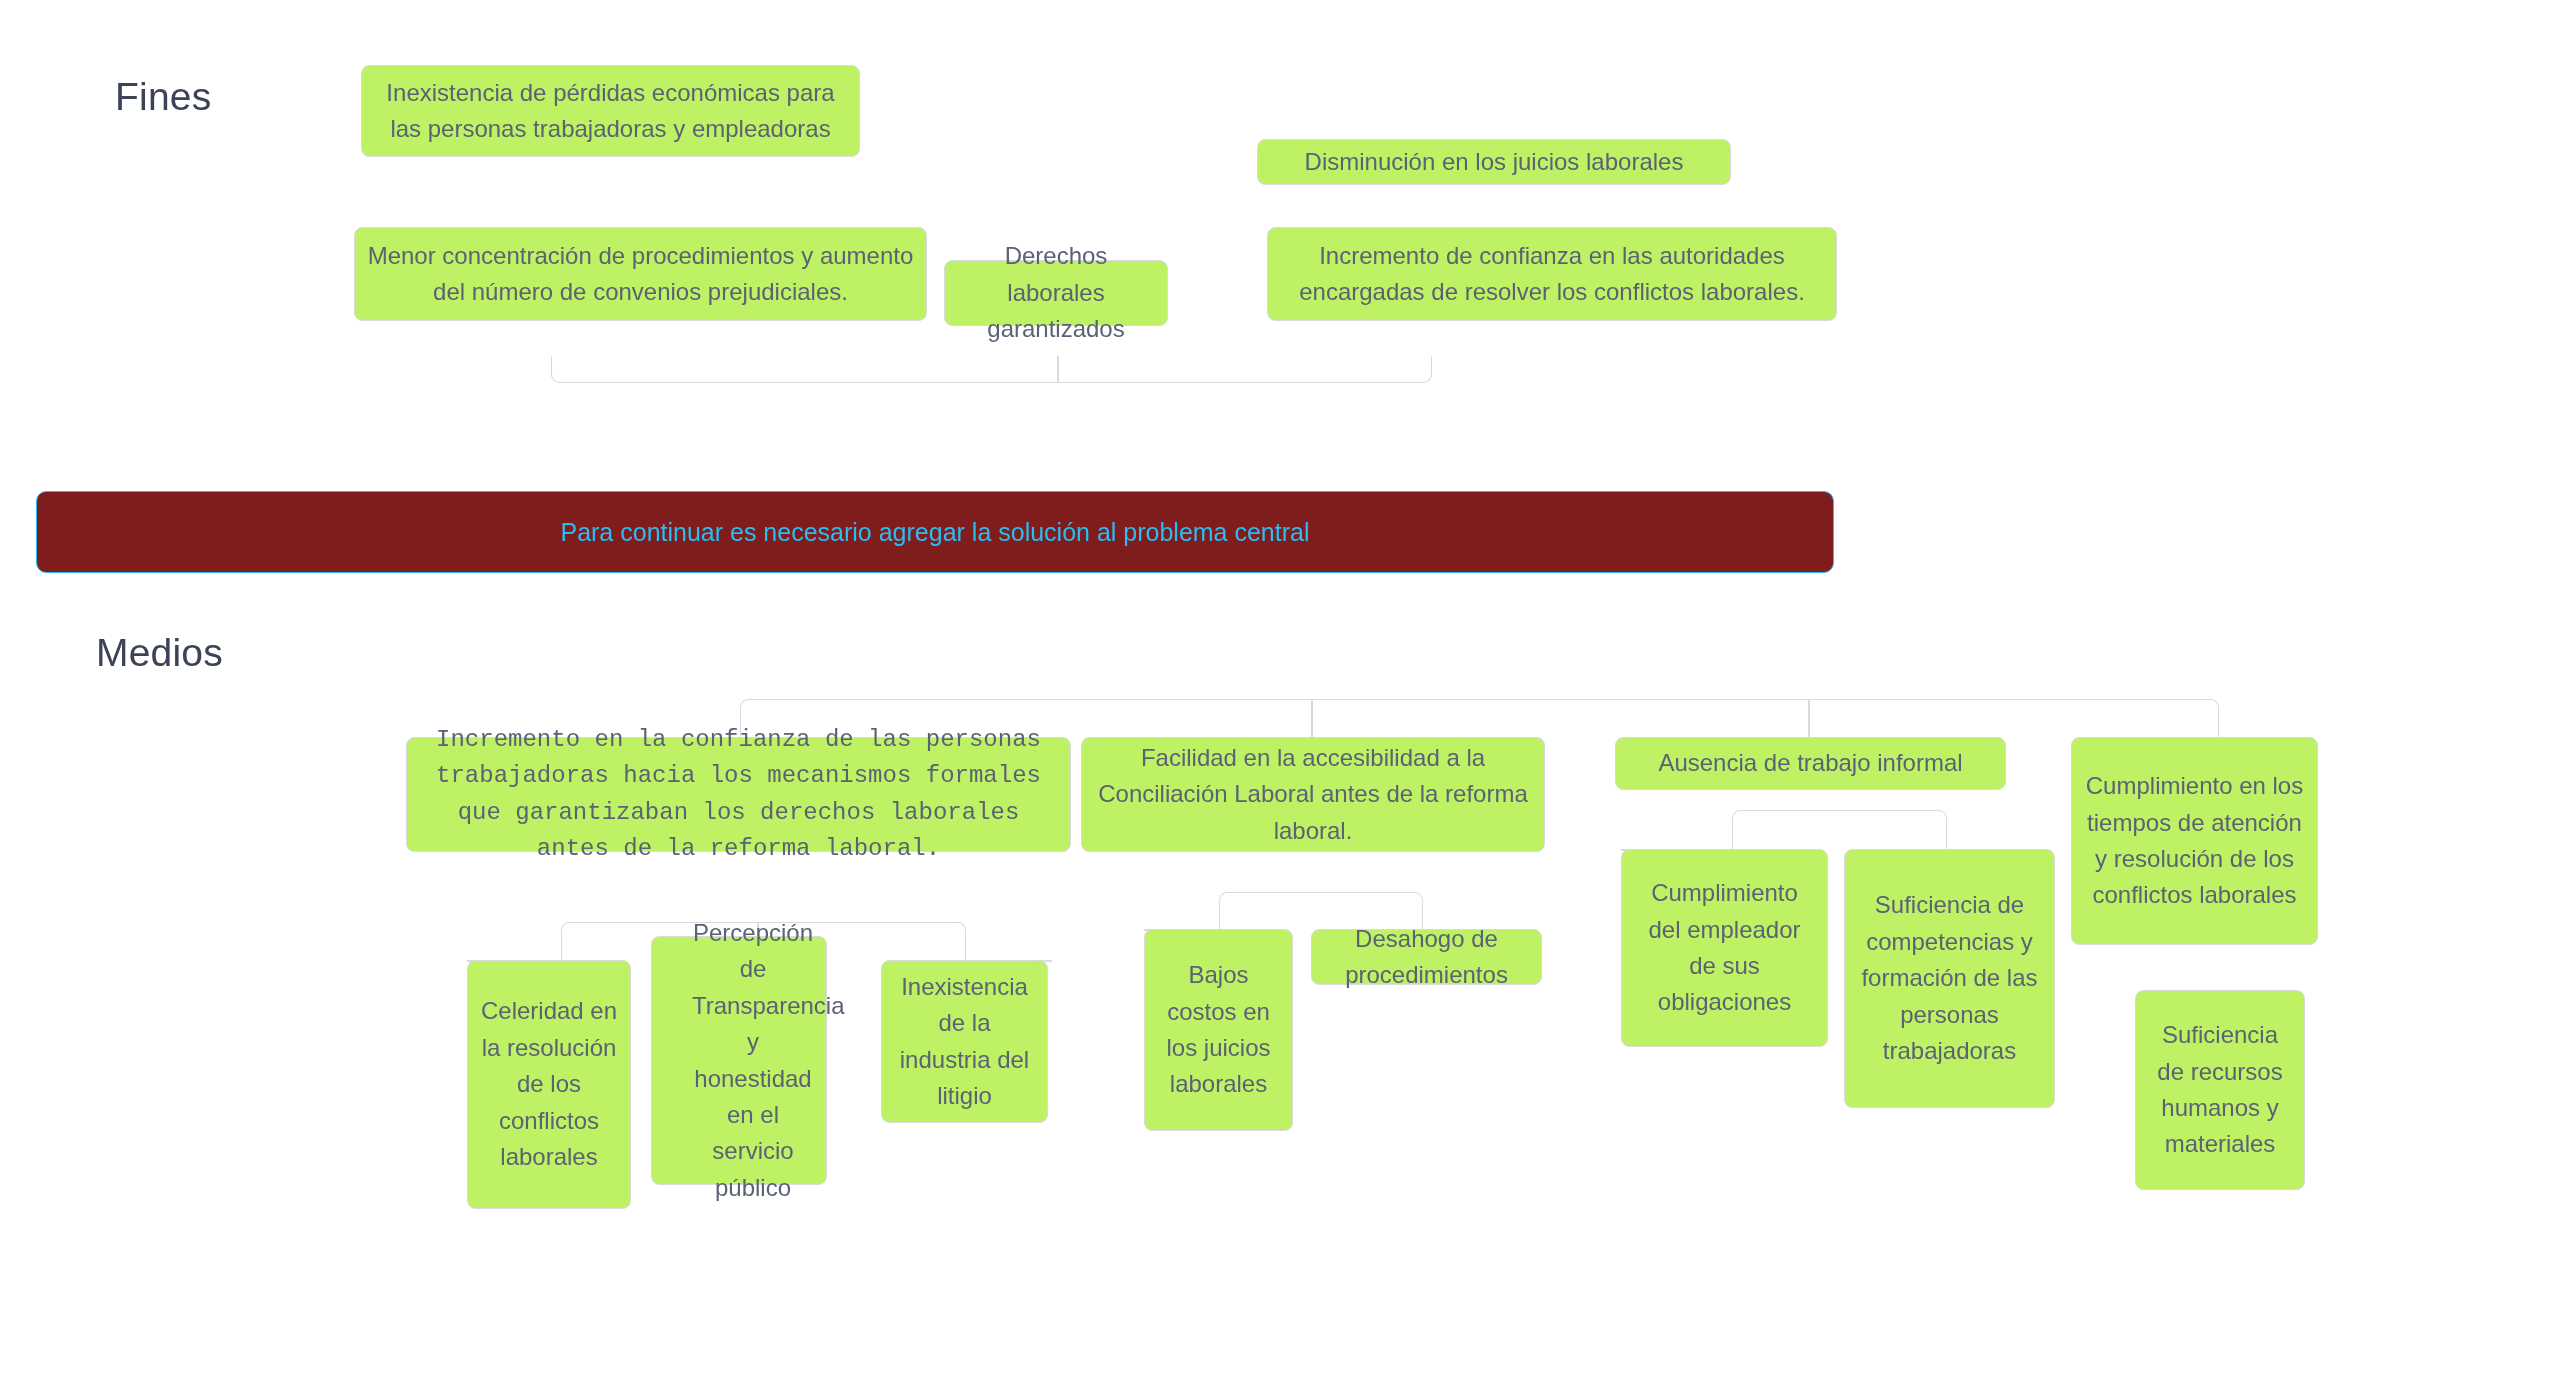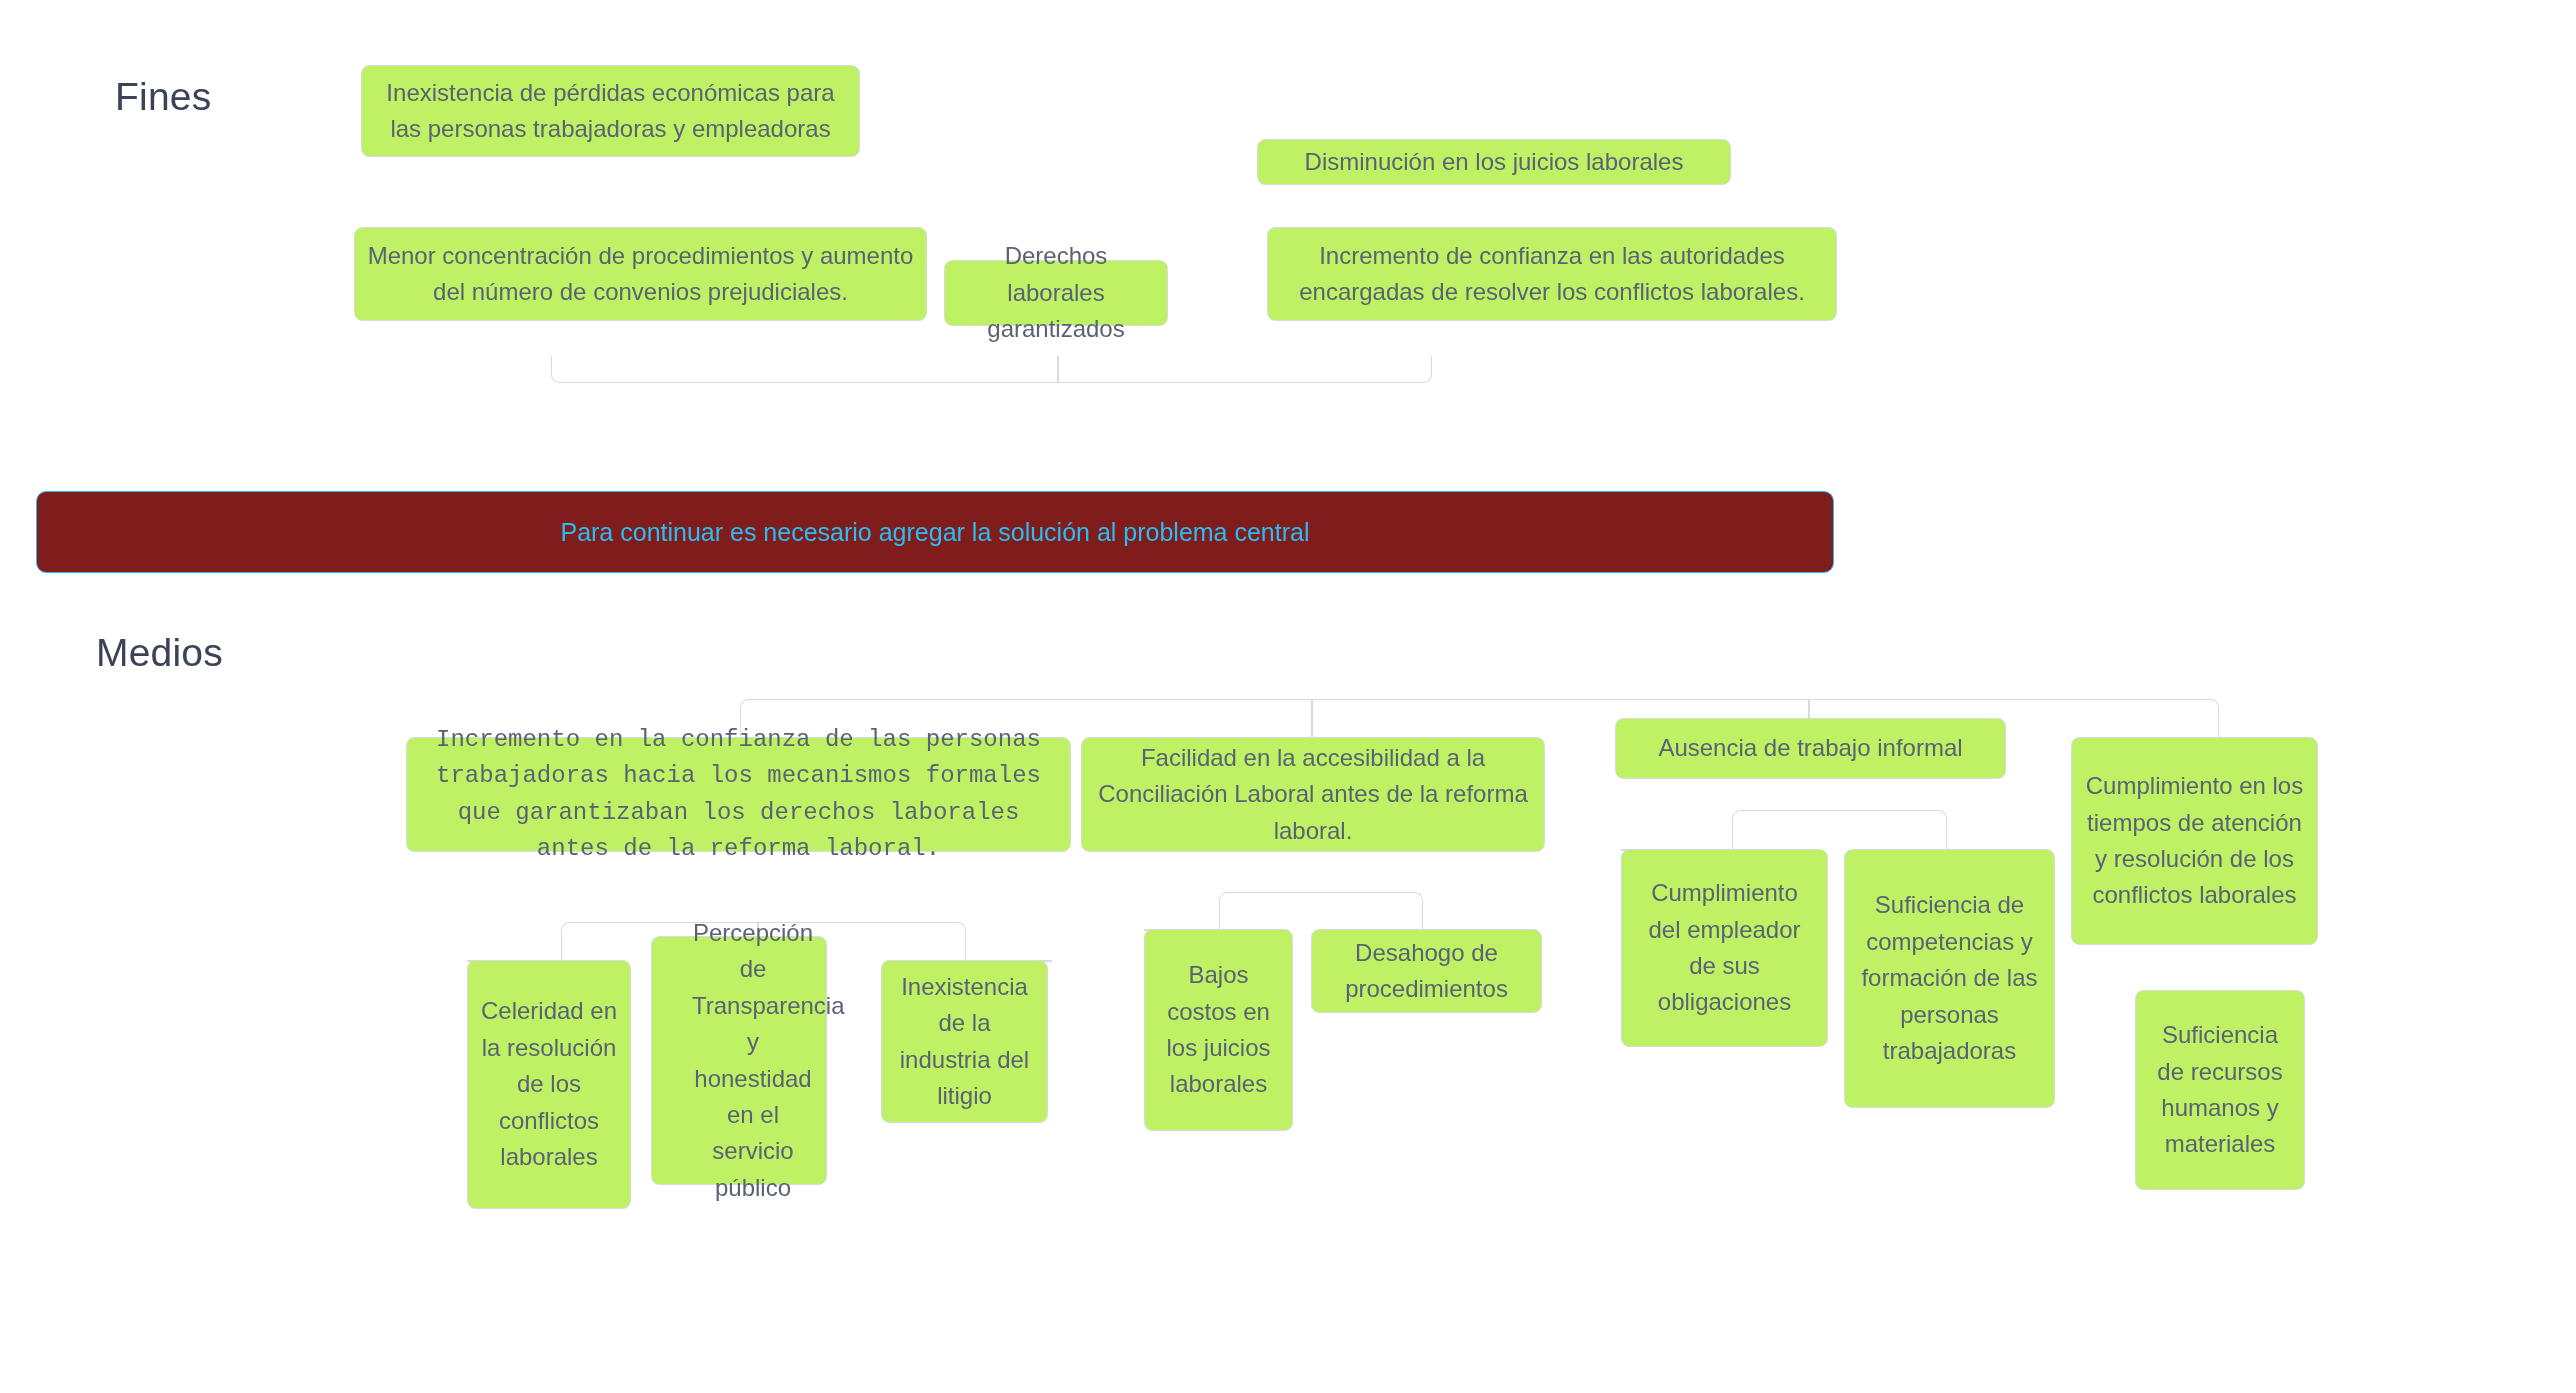--- a/index.html
+++ b/index.html
@@ -135,21 +135,21 @@
   <div class="conn-v" style="left:1808px; top:699px; height:43px;"></div>
 
   <div class="node" style="left:406px; top:737px; width:665px; height:115px;font-family:Liberation Mono, monospace;">
     <span>Incremento en la confianza de las personas trabajadoras hacia los mecanismos formales que garantizaban los derechos laborales antes de la reforma laboral.</span>
   </div>
 
   <div class="node" style="left:1081px; top:737px; width:464px; height:115px;">
     <span>Facilidad en la accesibilidad a la Conciliación Laboral antes de la reforma laboral.</span>
   </div>
 
-  <div class="node" style="left:1615px; top:718px; width:391px; height:61px;">
+  <div class="node" style="left:1615px; top:737px; width:391px; height:53px;">
     <span>Ausencia de trabajo informal</span>
   </div>
 
   <div class="node" style="left:2071px; top:737px; width:247px; height:208px;">
     <span>Cumplimiento en los tiempos de atención y resolución de los conflictos laborales</span>
   </div>
 
   <div class="conn-box" style="left:561px; top:922px; width:405px; height:39px;"></div>
   <div class="conn-v" style="left:757px; top:922px; height:39px;"></div>
   <div class="conn-h" style="left:467px; top:960px; width:96px;"></div>
@@ -167,21 +167,21 @@
     <span>Inexistencia de la industria del litigio</span>
   </div>
 
   <div class="conn-box" style="left:1219px; top:892px; width:204px; height:39px;"></div>
   <div class="conn-h" style="left:1144px; top:929px; width:77px;"></div>
 
   <div class="node" style="left:1144px; top:929px; width:149px; height:202px;justify-content:center;">
     <span>Bajos costos en los juicios laborales</span>
   </div>
 
-  <div class="node" style="left:1311px; top:929px; width:231px; height:84px;">
+  <div class="node" style="left:1311px; top:929px; width:231px; height:56px;">
     <span>Desahogo de procedimientos</span>
   </div>
 
   <div class="conn-box" style="left:1732px; top:810px; width:215px; height:41px;"></div>
   <div class="conn-h" style="left:1621px; top:849px; width:112px;"></div>
 
   <div class="node" style="left:1621px; top:849px; width:207px; height:198px;">
     <span>Cumplimiento del empleador de sus obligaciones</span>
   </div>
 

